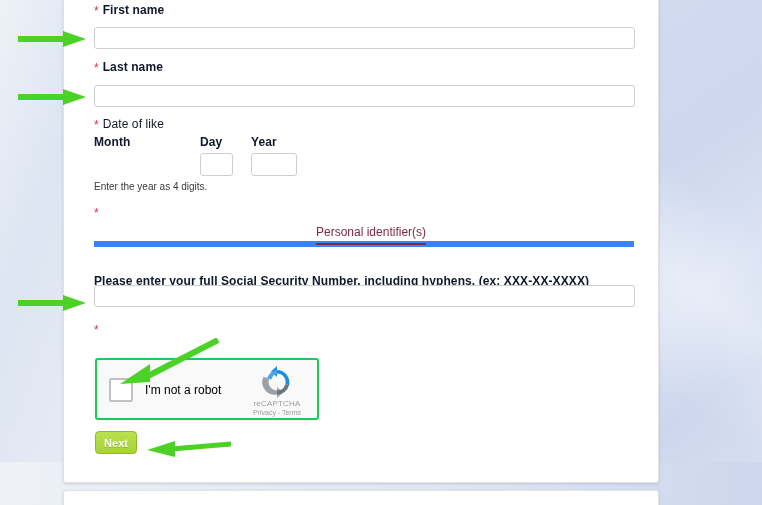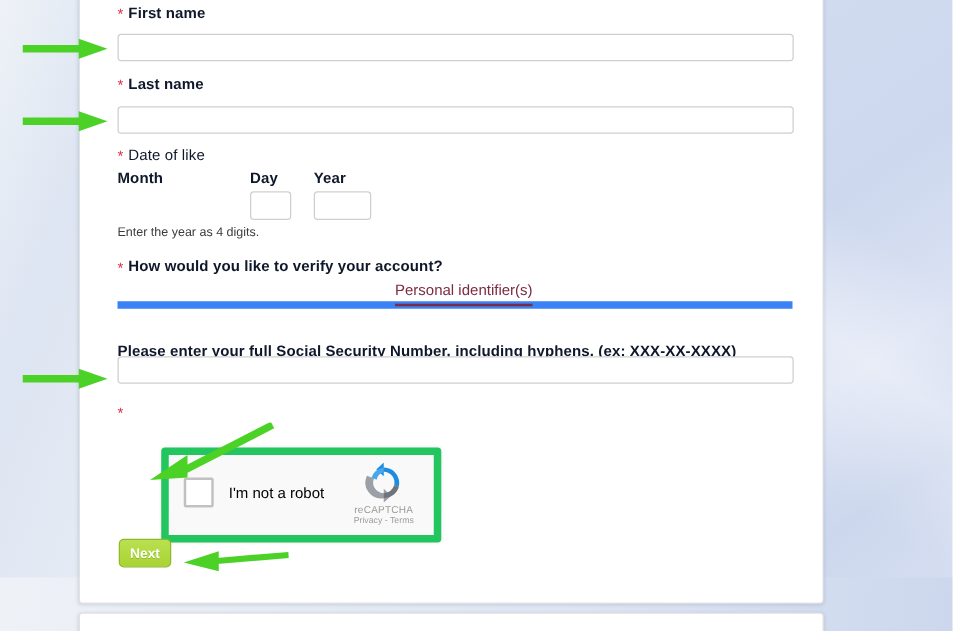--- a/index.html
+++ b/index.html
@@ -103,27 +103,26 @@
     left: 222px; top: 0;
     font-size: 12px;
     color: #7b2b43;
     padding-bottom: 4px;
     border-bottom: 2px solid #7b2b43;
     white-space: nowrap;
   }
 
   
   #recaptcha-box {
-    width: 224px; height: 76px;
+    width: 224px; height: 62px;
     background: #f9f9f9;
-    border: 6px solid #22c55e;
+    border: 2px solid #22c55e;
     border-radius: 3px;
     box-shadow: 0 0 3px rgba(0,0,0,0.08);
     position: relative;
-    margin-left: 34px;
   }
   #recaptcha-checkbox {
     position: absolute; left: 12px; top: 18px;
     width: 24px; height: 24px;
     background: #fff;
     border: 2px solid #c1c1c1;
     border-radius: 2px;
   }
   #recaptcha-label {
     position: absolute; left: 48px; top: 23px;
@@ -196,21 +195,20 @@
 
 
   <input class="text-input" style="position: absolute; left: 136px; top: 159px; width: 33px; height: 23px;" type="text" value="">
   <input class="text-input" style="position: absolute; left: 187px; top: 159px; width: 46px; height: 23px;" type="text" value="">
 
   <div class="help-text" style="position:absolute;left:30px;top:187px;">Enter the year as 4 digits.</div>
 
   <div class="inner" style="top:212px;">
     <div class="label-row">
       <span class="req-star">*</span>
-      <span class="field-label">How would you like to verify your account?</span>
     </div>
   </div>
 
   <div class="tab-strip" style="position:absolute;left:30px;top:231px;width:540px;">
     <div class="tab-item">Personal identifier(s)</div>
   </div>
 
   <div style="position:absolute;left:30px;top:280px;" class="field-label">Please enter your full Social Security Number, including hyphens. (ex: XXX-XX-XXXX)</div>
   <input class="text-input wide-input" style="position: absolute; left: 30px; top: 291px;" type="text" value="">
 

